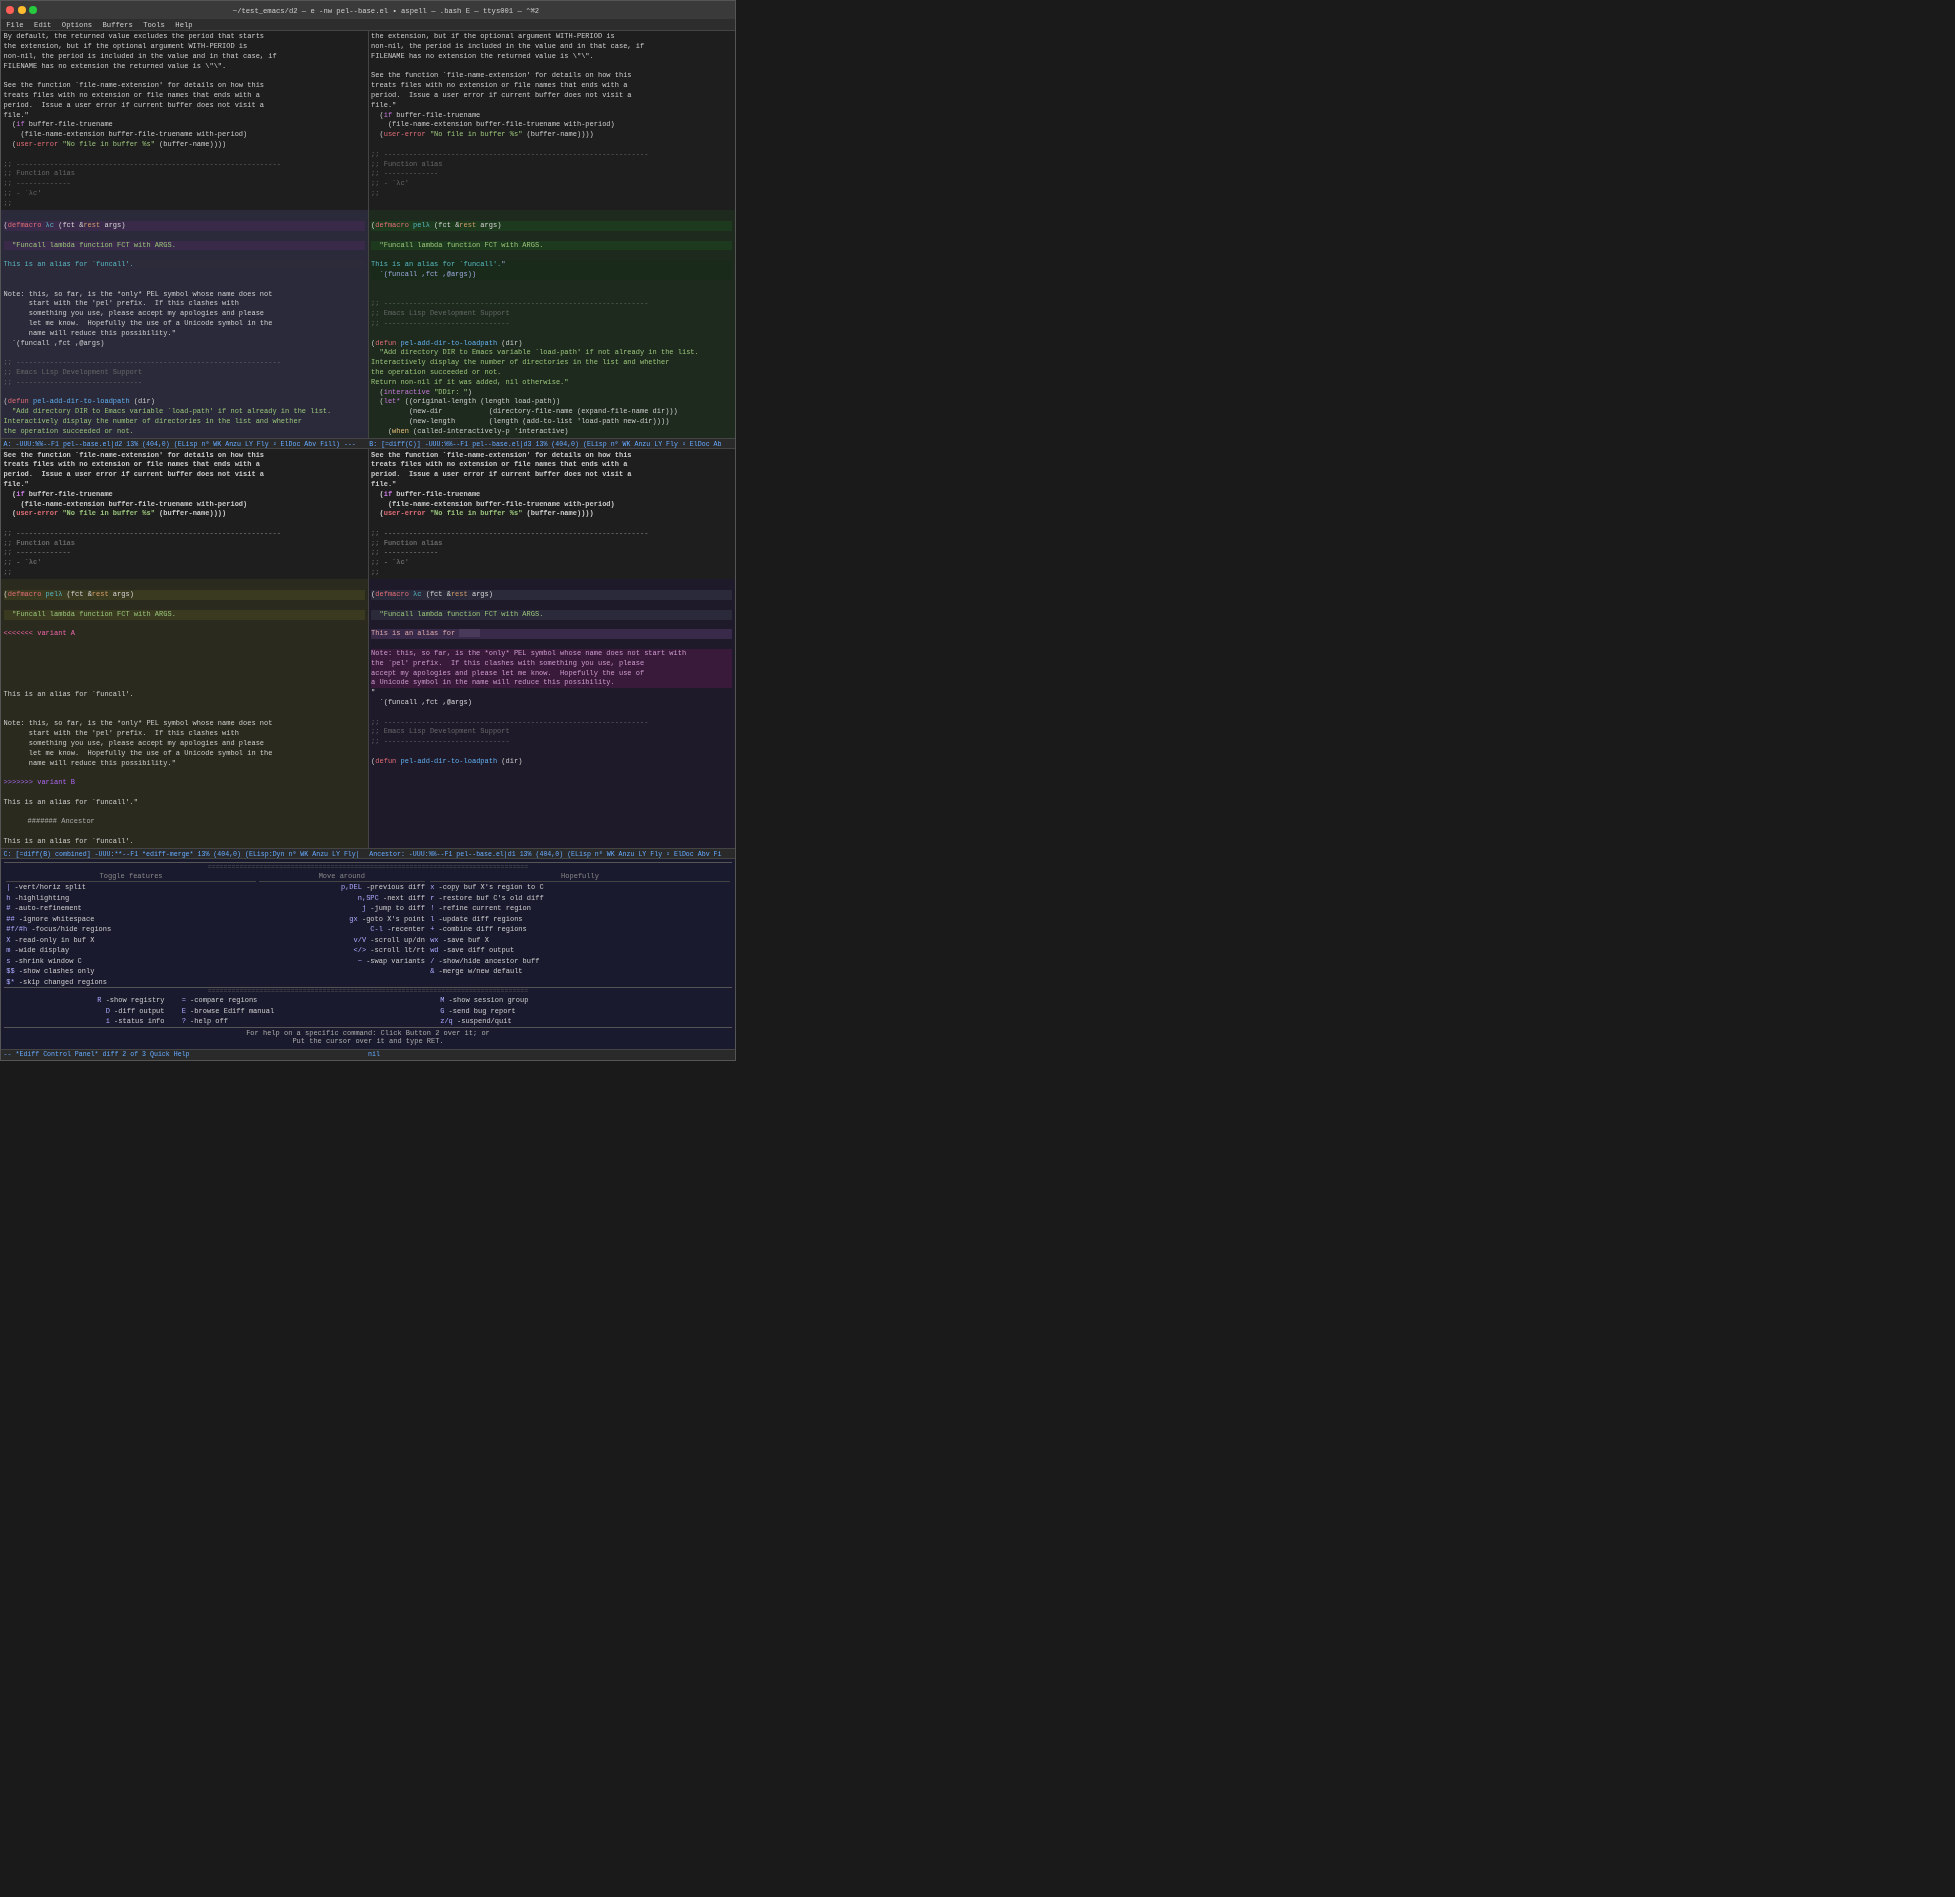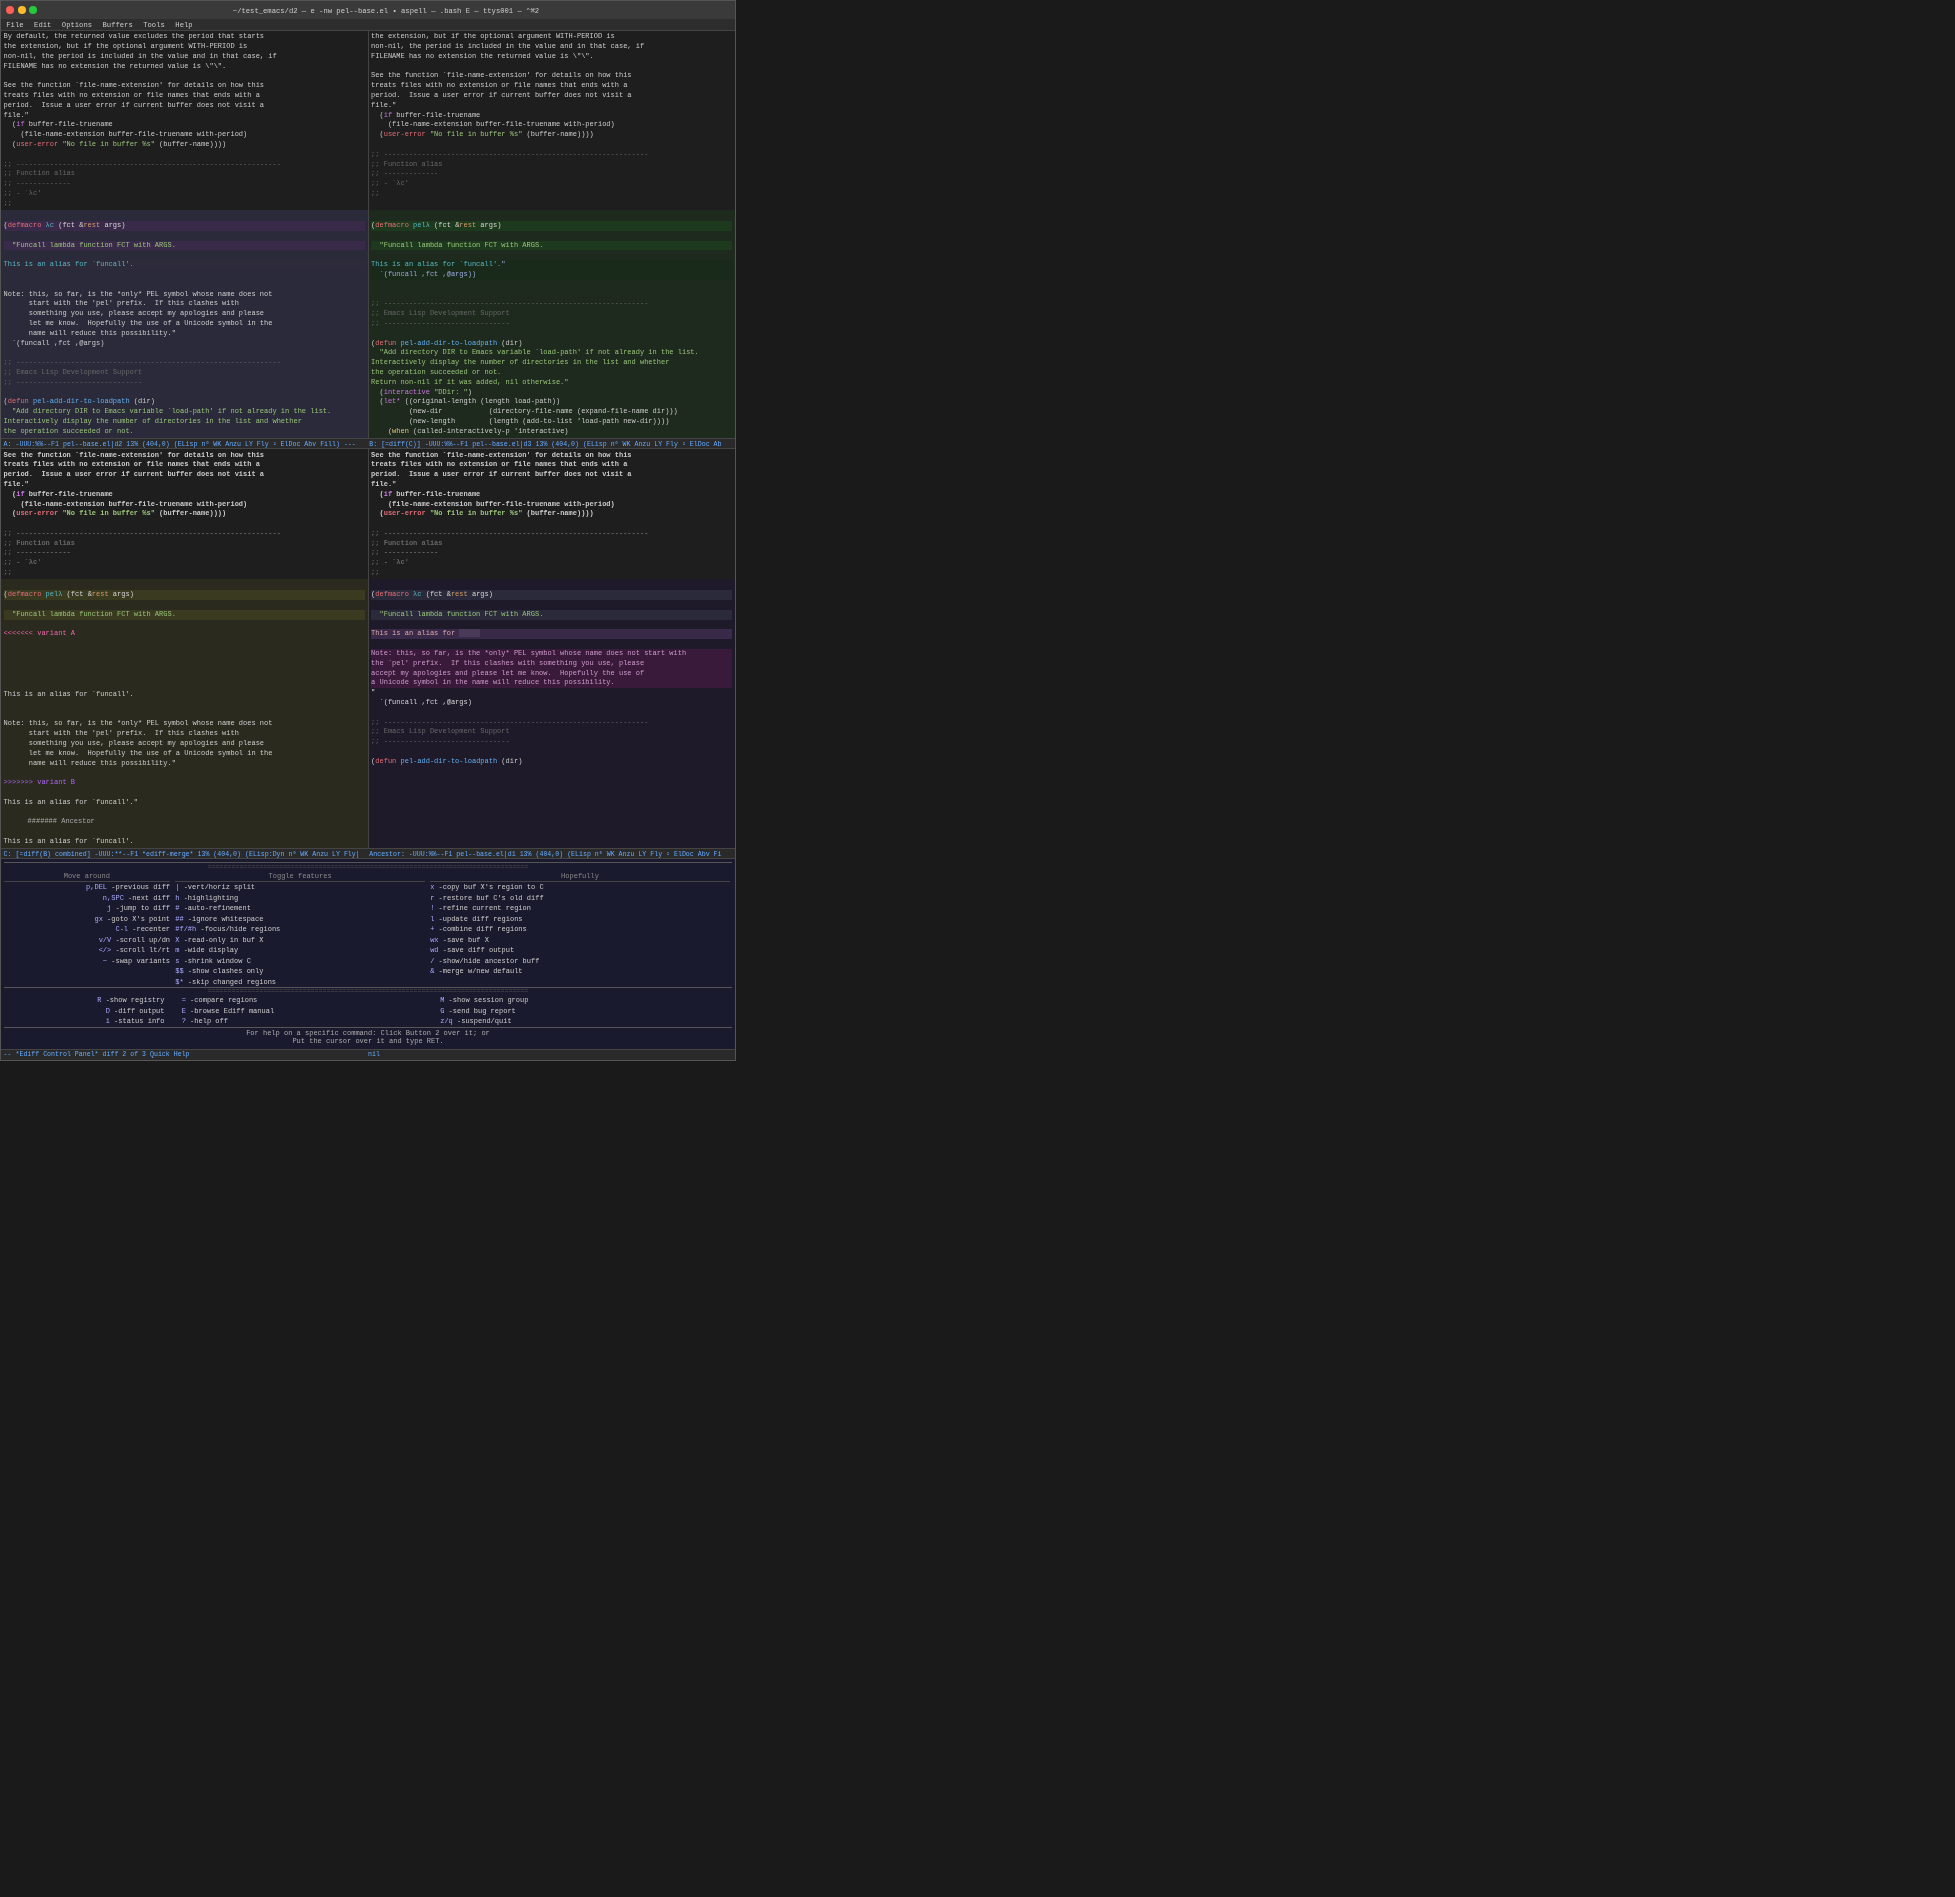--- a/index.html
+++ b/index.html
@@ -292,46 +292,46 @@
   </div>
 
   <div class="ediff-control">
 
     <div style="display:flex;gap:2.6px;color:#555;font-size:6.6px;text-align:center;">
       <div style="flex:1;border-top:0.7px solid #555;padding-top:0.7px;">=================================================================================</div>
     </div>
 
     <div style="display:flex;gap:0;font-size:7px;line-height:1.5;">
 
-      <div style="flex:1;text-align:right;padding-right:2.6px;">
-        <div style="text-align:center;color:#888;border-bottom:0.7px solid #444;">Move around</div>
-        <div><span style="color:#aaf;">p,DEL</span> -previous diff</div>
-        <div><span style="color:#aaf;">n,SPC</span> -next diff</div>
-        <div><span style="color:#aaf;">j</span> -jump to diff</div>
-        <div><span style="color:#aaf;">gx</span> -goto X's point</div>
-        <div><span style="color:#aaf;">C-l</span> -recenter</div>
-        <div><span style="color:#aaf;">v/V</span> -scroll up/dn</div>
-        <div><span style="color:#aaf;">&lt;/&gt;</span> -scroll lt/rt</div>
-        <div><span style="color:#aaf;">~</span> -swap variants</div>
-      </div>
-
       <div style="flex:1.5;padding:0 2.6px;">
         <div style="text-align:center;color:#888;border-bottom:0.7px solid #444;">Toggle features</div>
         <div><span style="color:#aaf;">|</span> -vert/horiz split</div>
         <div><span style="color:#aaf;">h</span> -highlighting</div>
         <div><span style="color:#aaf;">#</span> -auto-refinement</div>
         <div><span style="color:#aaf;">##</span> -ignore whitespace</div>
         <div><span style="color:#aaf;">#f/#h</span> -focus/hide regions</div>
         <div><span style="color:#aaf;">X</span> -read-only in buf X</div>
         <div><span style="color:#aaf;">m</span> -wide display</div>
         <div><span style="color:#aaf;">s</span> -shrink window C</div>
         <div><span style="color:#aaf;">$$</span> -show clashes only</div>
         <div><span style="color:#aaf;">$*</span> -skip changed regions</div>
       </div>
 
+      <div style="flex:1;text-align:right;padding-right:2.6px;">
+        <div style="text-align:center;color:#888;border-bottom:0.7px solid #444;">Move around</div>
+        <div><span style="color:#aaf;">p,DEL</span> -previous diff</div>
+        <div><span style="color:#aaf;">n,SPC</span> -next diff</div>
+        <div><span style="color:#aaf;">j</span> -jump to diff</div>
+        <div><span style="color:#aaf;">gx</span> -goto X's point</div>
+        <div><span style="color:#aaf;">C-l</span> -recenter</div>
+        <div><span style="color:#aaf;">v/V</span> -scroll up/dn</div>
+        <div><span style="color:#aaf;">&lt;/&gt;</span> -scroll lt/rt</div>
+        <div><span style="color:#aaf;">~</span> -swap variants</div>
+      </div>
+
       <div style="flex:1.8;padding:0 2.6px;">
         <div style="text-align:center;color:#888;border-bottom:0.7px solid #444;">Hopefully</div>
         <div><span style="color:#aaf;">x</span> -copy buf X's region to C</div>
         <div><span style="color:#aaf;">r</span> -restore buf C's old diff</div>
         <div><span style="color:#aaf;">!</span> -refine current region</div>
         <div><span style="color:#aaf;">l</span> -update diff regions</div>
         <div><span style="color:#aaf;">+</span> -combine diff regions</div>
         <div><span style="color:#aaf;">wx</span> -save buf X</div>
         <div><span style="color:#aaf;">wd</span> -save diff output</div>
         <div><span style="color:#aaf;">/</span> -show/hide ancestor buff</div>

